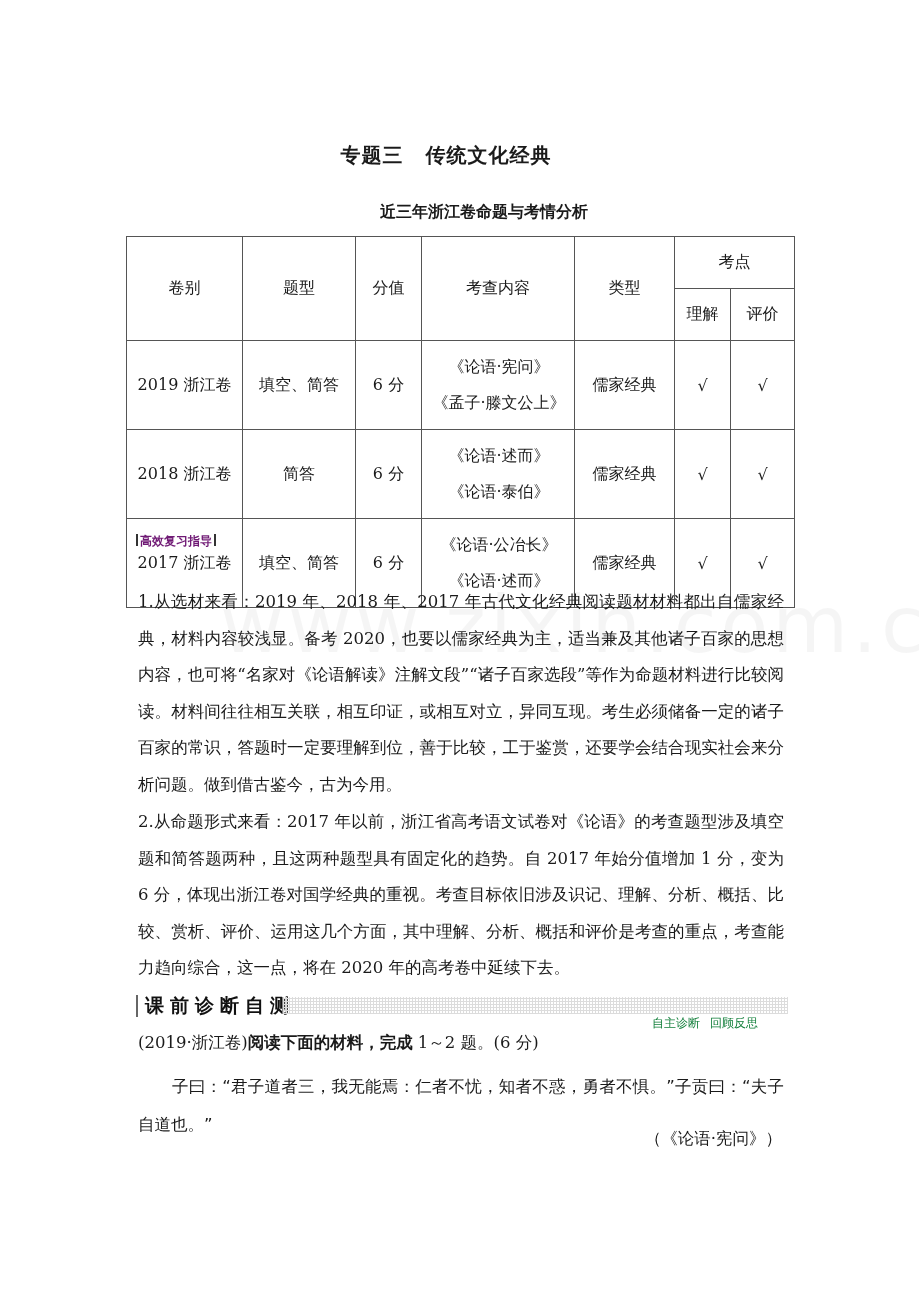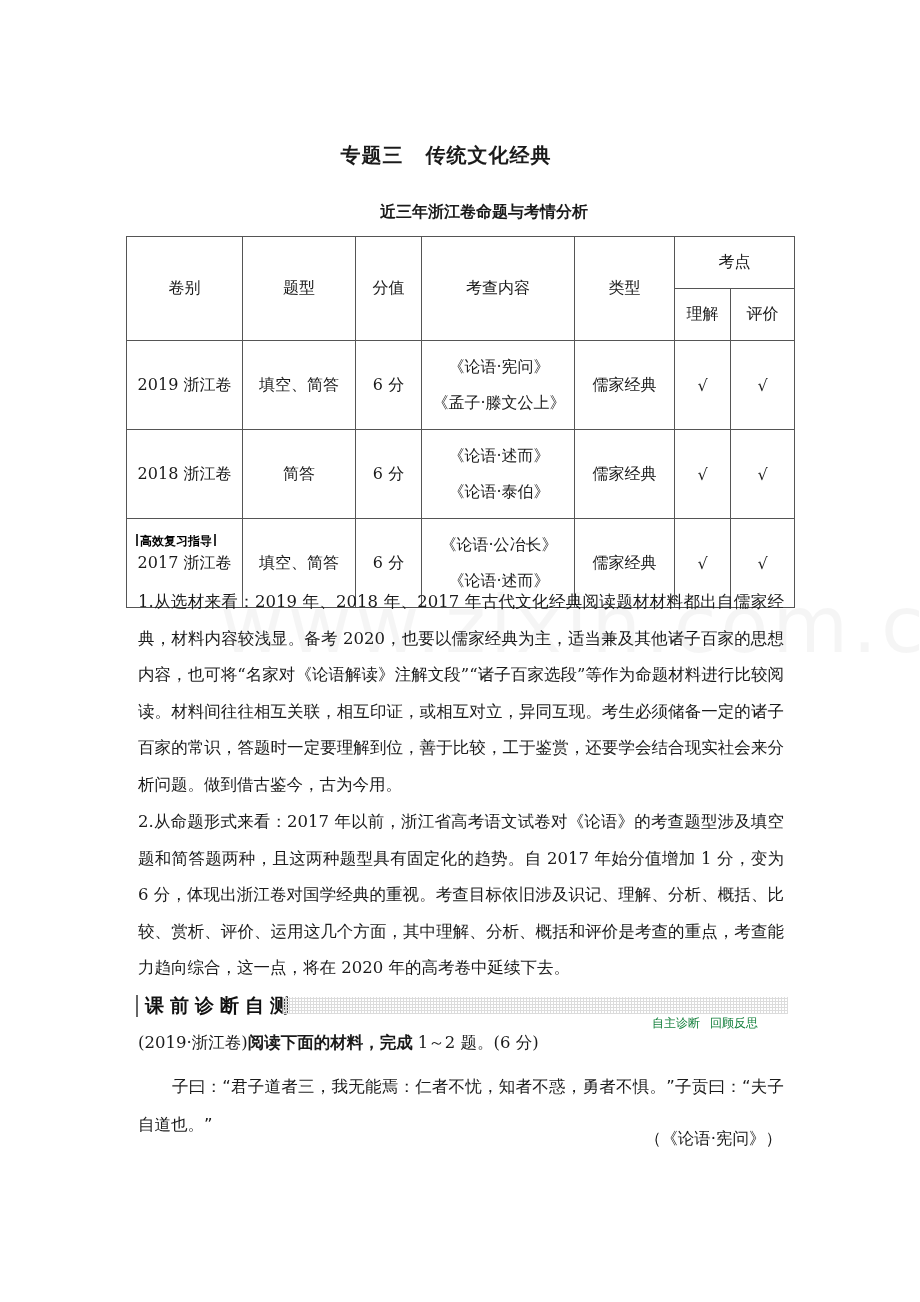--- a/index.html
+++ b/index.html
@@ -29,21 +29,21 @@
     padding: 8px; font-weight: normal;
   }
   table.analysis th { font-family: "DejaVu Sans", "Liberation Sans", sans-serif; font-size: 16px; }
   table.analysis tr.hdr1 th { height: 35px; }
   table.analysis tr.hdr2 th { height: 35px; }
   table.analysis tr.row td { height: 72px; }
   td.content { text-align: center; padding-left: 10px !important; line-height: 36px; white-space: nowrap; }
   .guide-label {
     position: absolute; left: 134px; top: 533px;
     font-family: "DejaVu Sans", "Liberation Sans", sans-serif; font-size: 12px; font-weight: bold;
-    color: #000000;
+    color: #701a75;
   }
   .guide-label .bar { display: inline-block; width: 2px; height: 12px; background: #333; vertical-align: -1px; margin: 0 2px; }
   .para {
     position: absolute; left: 138px; width: 646px;
     font-size: 16.5px; line-height: 36.5px; text-align: justify; margin-top: 32px;
   }
   .section-banner {
     position: absolute; left: 136px; top: 995px; width: 652px; height: 22px;
   }
   .section-banner .left-bar { position: absolute; left: 0; top: 0; width: 2px; height: 22px; background: #666; }

